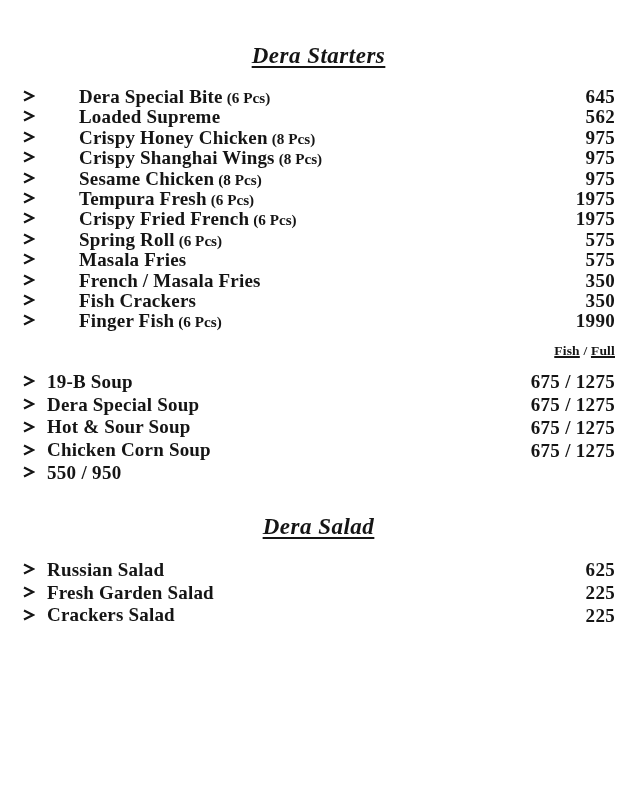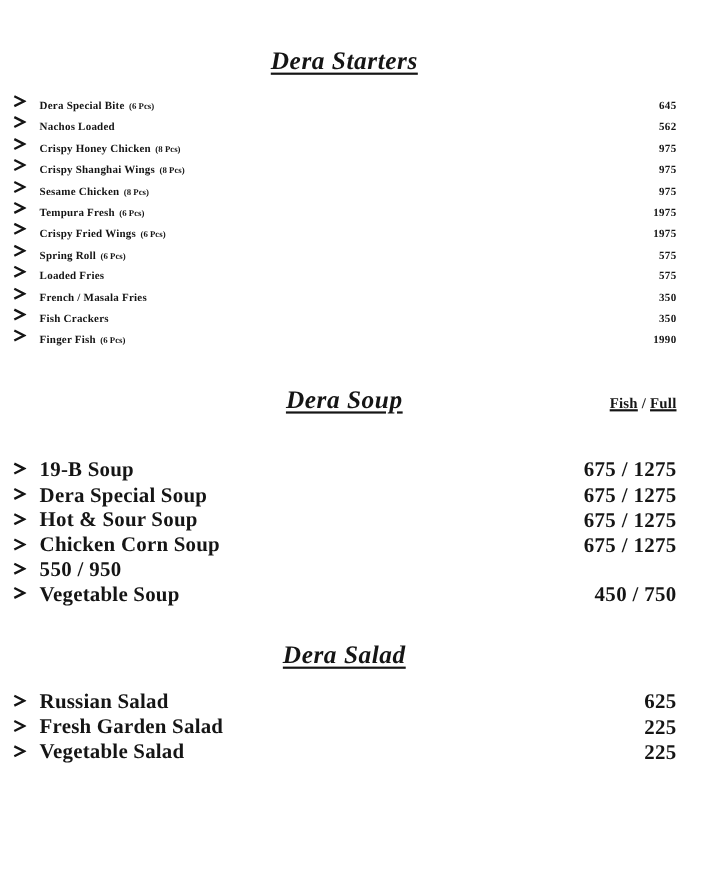--- a/index.html
+++ b/index.html
@@ -15,21 +15,21 @@
     color: #151515;
     font-family: "Liberation Serif", "DejaVu Serif", serif;
     -webkit-font-smoothing: antialiased;
   }
   .menu-page {
     position: relative;
     width: 100%;
     height: 100%;
   }
   .content {
-    padding: 0 23px 0 11px;
+    padding: 0 23px 0 22px;
   }
   
   .section-title-row {
     position: relative;
     text-align: center;
   }
   .section-title {
     display: inline-block;
     font-size: 23px;
     font-weight: bold;
@@ -63,22 +63,23 @@
   .starters-list { margin-top: 17px; }
   .soup-list     { margin-top: 39px; }
   .salad-list    { margin-top: 18px; }
 
   .menu-row {
     display: flex;
     align-items: baseline;
     font-weight: bold;
   }
   .starters-list .menu-row {
-    font-size: 10px;
+    font-size: 19px;
     line-height: 19.4px;
+    gap: 32px;
   }
   .soup-list .menu-row,
   .salad-list .menu-row {
     font-size: 19px;
     line-height: 21.8px;
     align-items: center;
   }
   .bullet-cell {
     width: 25px;
     flex: 0 0 25px;
@@ -124,21 +125,21 @@
           <span class="item-name"><span>Dera Special Bite</span><span class="item-qty">(6 Pcs)</span></span>
           <span class="item-price">645</span>
         </div>
 
         <div class="menu-row">
           <span class="bullet-cell">
             <svg width="13" height="12" viewBox="0 0 13 12" aria-hidden="true">
               <path d="M2 1.5 L11 6 L2 10.5" fill="none" stroke="#151515" stroke-width="2.1" stroke-linejoin="miter"></path>
             </svg>
           </span>
-          <span class="item-name"><span>Nachos Loaded</span><span class="item-qty"></span></span>
+          <span class="item-name"><span>Loaded Supreme</span><span class="item-qty"></span></span>
           <span class="item-price">562</span>
         </div>
 
         <div class="menu-row">
           <span class="bullet-cell">
             <svg width="13" height="12" viewBox="0 0 13 12" aria-hidden="true">
               <path d="M2 1.5 L11 6 L2 10.5" fill="none" stroke="#151515" stroke-width="2.1" stroke-linejoin="miter"></path>
             </svg>
           </span>
           <span class="item-name"><span>Crispy Honey Chicken</span><span class="item-qty">(8 Pcs)</span></span>
@@ -174,41 +175,41 @@
           <span class="item-name"><span>Tempura Fresh</span><span class="item-qty">(6 Pcs)</span></span>
           <span class="item-price">1975</span>
         </div>
 
         <div class="menu-row">
           <span class="bullet-cell">
             <svg width="13" height="12" viewBox="0 0 13 12" aria-hidden="true">
               <path d="M2 1.5 L11 6 L2 10.5" fill="none" stroke="#151515" stroke-width="2.1" stroke-linejoin="miter"></path>
             </svg>
           </span>
-          <span class="item-name"><span>Crispy Fried Wings</span><span class="item-qty">(6 Pcs)</span></span>
+          <span class="item-name"><span>Crispy Fried French</span><span class="item-qty">(6 Pcs)</span></span>
           <span class="item-price">1975</span>
         </div>
 
         <div class="menu-row">
           <span class="bullet-cell">
             <svg width="13" height="12" viewBox="0 0 13 12" aria-hidden="true">
               <path d="M2 1.5 L11 6 L2 10.5" fill="none" stroke="#151515" stroke-width="2.1" stroke-linejoin="miter"></path>
             </svg>
           </span>
           <span class="item-name"><span>Spring Roll</span><span class="item-qty">(6 Pcs)</span></span>
           <span class="item-price">575</span>
         </div>
 
         <div class="menu-row">
           <span class="bullet-cell">
             <svg width="13" height="12" viewBox="0 0 13 12" aria-hidden="true">
               <path d="M2 1.5 L11 6 L2 10.5" fill="none" stroke="#151515" stroke-width="2.1" stroke-linejoin="miter"></path>
             </svg>
           </span>
-          <span class="item-name"><span>Loaded Fries</span><span class="item-qty"></span></span>
+          <span class="item-name"><span>Masala Fries</span><span class="item-qty"></span></span>
           <span class="item-price">575</span>
         </div>
 
         <div class="menu-row">
           <span class="bullet-cell">
             <svg width="13" height="12" viewBox="0 0 13 12" aria-hidden="true">
               <path d="M2 1.5 L11 6 L2 10.5" fill="none" stroke="#151515" stroke-width="2.1" stroke-linejoin="miter"></path>
             </svg>
           </span>
           <span class="item-name"><span>French / Masala Fries</span><span class="item-qty"></span></span>
@@ -230,21 +231,20 @@
             <svg width="13" height="12" viewBox="0 0 13 12" aria-hidden="true">
               <path d="M2 1.5 L11 6 L2 10.5" fill="none" stroke="#151515" stroke-width="2.1" stroke-linejoin="miter"></path>
             </svg>
           </span>
           <span class="item-name"><span>Finger Fish</span><span class="item-qty">(6 Pcs)</span></span>
           <span class="item-price">1990</span>
         </div>
       </div>
 
     <div class="section-title-row title-soup">
-      <span class="section-title">Dera Soup</span>
       <span class="price-header"><span class="uline">Fish</span><span> / </span><span class="uline">Full</span></span>
     </div>
 
     <div class="item-list soup-list">
 
         <div class="menu-row">
           <span class="bullet-cell">
             <svg width="13" height="12" viewBox="0 0 13 12" aria-hidden="true">
               <path d="M2 1.5 L11 6 L2 10.5" fill="none" stroke="#151515" stroke-width="2.1" stroke-linejoin="miter"></path>
             </svg>
@@ -285,29 +285,20 @@
 
         <div class="menu-row">
           <span class="bullet-cell">
             <svg width="13" height="12" viewBox="0 0 13 12" aria-hidden="true">
               <path d="M2 1.5 L11 6 L2 10.5" fill="none" stroke="#151515" stroke-width="2.1" stroke-linejoin="miter"></path>
             </svg>
           </span>
           <span class="item-price">550 / 950</span>
         </div>
 
-        <div class="menu-row">
-          <span class="bullet-cell">
-            <svg width="13" height="12" viewBox="0 0 13 12" aria-hidden="true">
-              <path d="M2 1.5 L11 6 L2 10.5" fill="none" stroke="#151515" stroke-width="2.1" stroke-linejoin="miter"></path>
-            </svg>
-          </span>
-          <span class="item-name"><span>Vegetable Soup</span><span class="item-qty"></span></span>
-          <span class="item-price">450 / 750</span>
-        </div>
       </div>
 
     <div class="section-title-row title-salad">
       <span class="section-title">Dera Salad</span>
     </div>
 
     <div class="item-list salad-list">
 
         <div class="menu-row">
           <span class="bullet-cell">
@@ -328,21 +319,21 @@
           <span class="item-name"><span>Fresh Garden Salad</span><span class="item-qty"></span></span>
           <span class="item-price">225</span>
         </div>
 
         <div class="menu-row">
           <span class="bullet-cell">
             <svg width="13" height="12" viewBox="0 0 13 12" aria-hidden="true">
               <path d="M2 1.5 L11 6 L2 10.5" fill="none" stroke="#151515" stroke-width="2.1" stroke-linejoin="miter"></path>
             </svg>
           </span>
-          <span class="item-name"><span>Vegetable Salad</span><span class="item-qty"></span></span>
+          <span class="item-name"><span>Crackers Salad</span><span class="item-qty"></span></span>
           <span class="item-price">225</span>
         </div>
 
       </div>
 
   </div>
 
 </div>
 
 </body></html>

